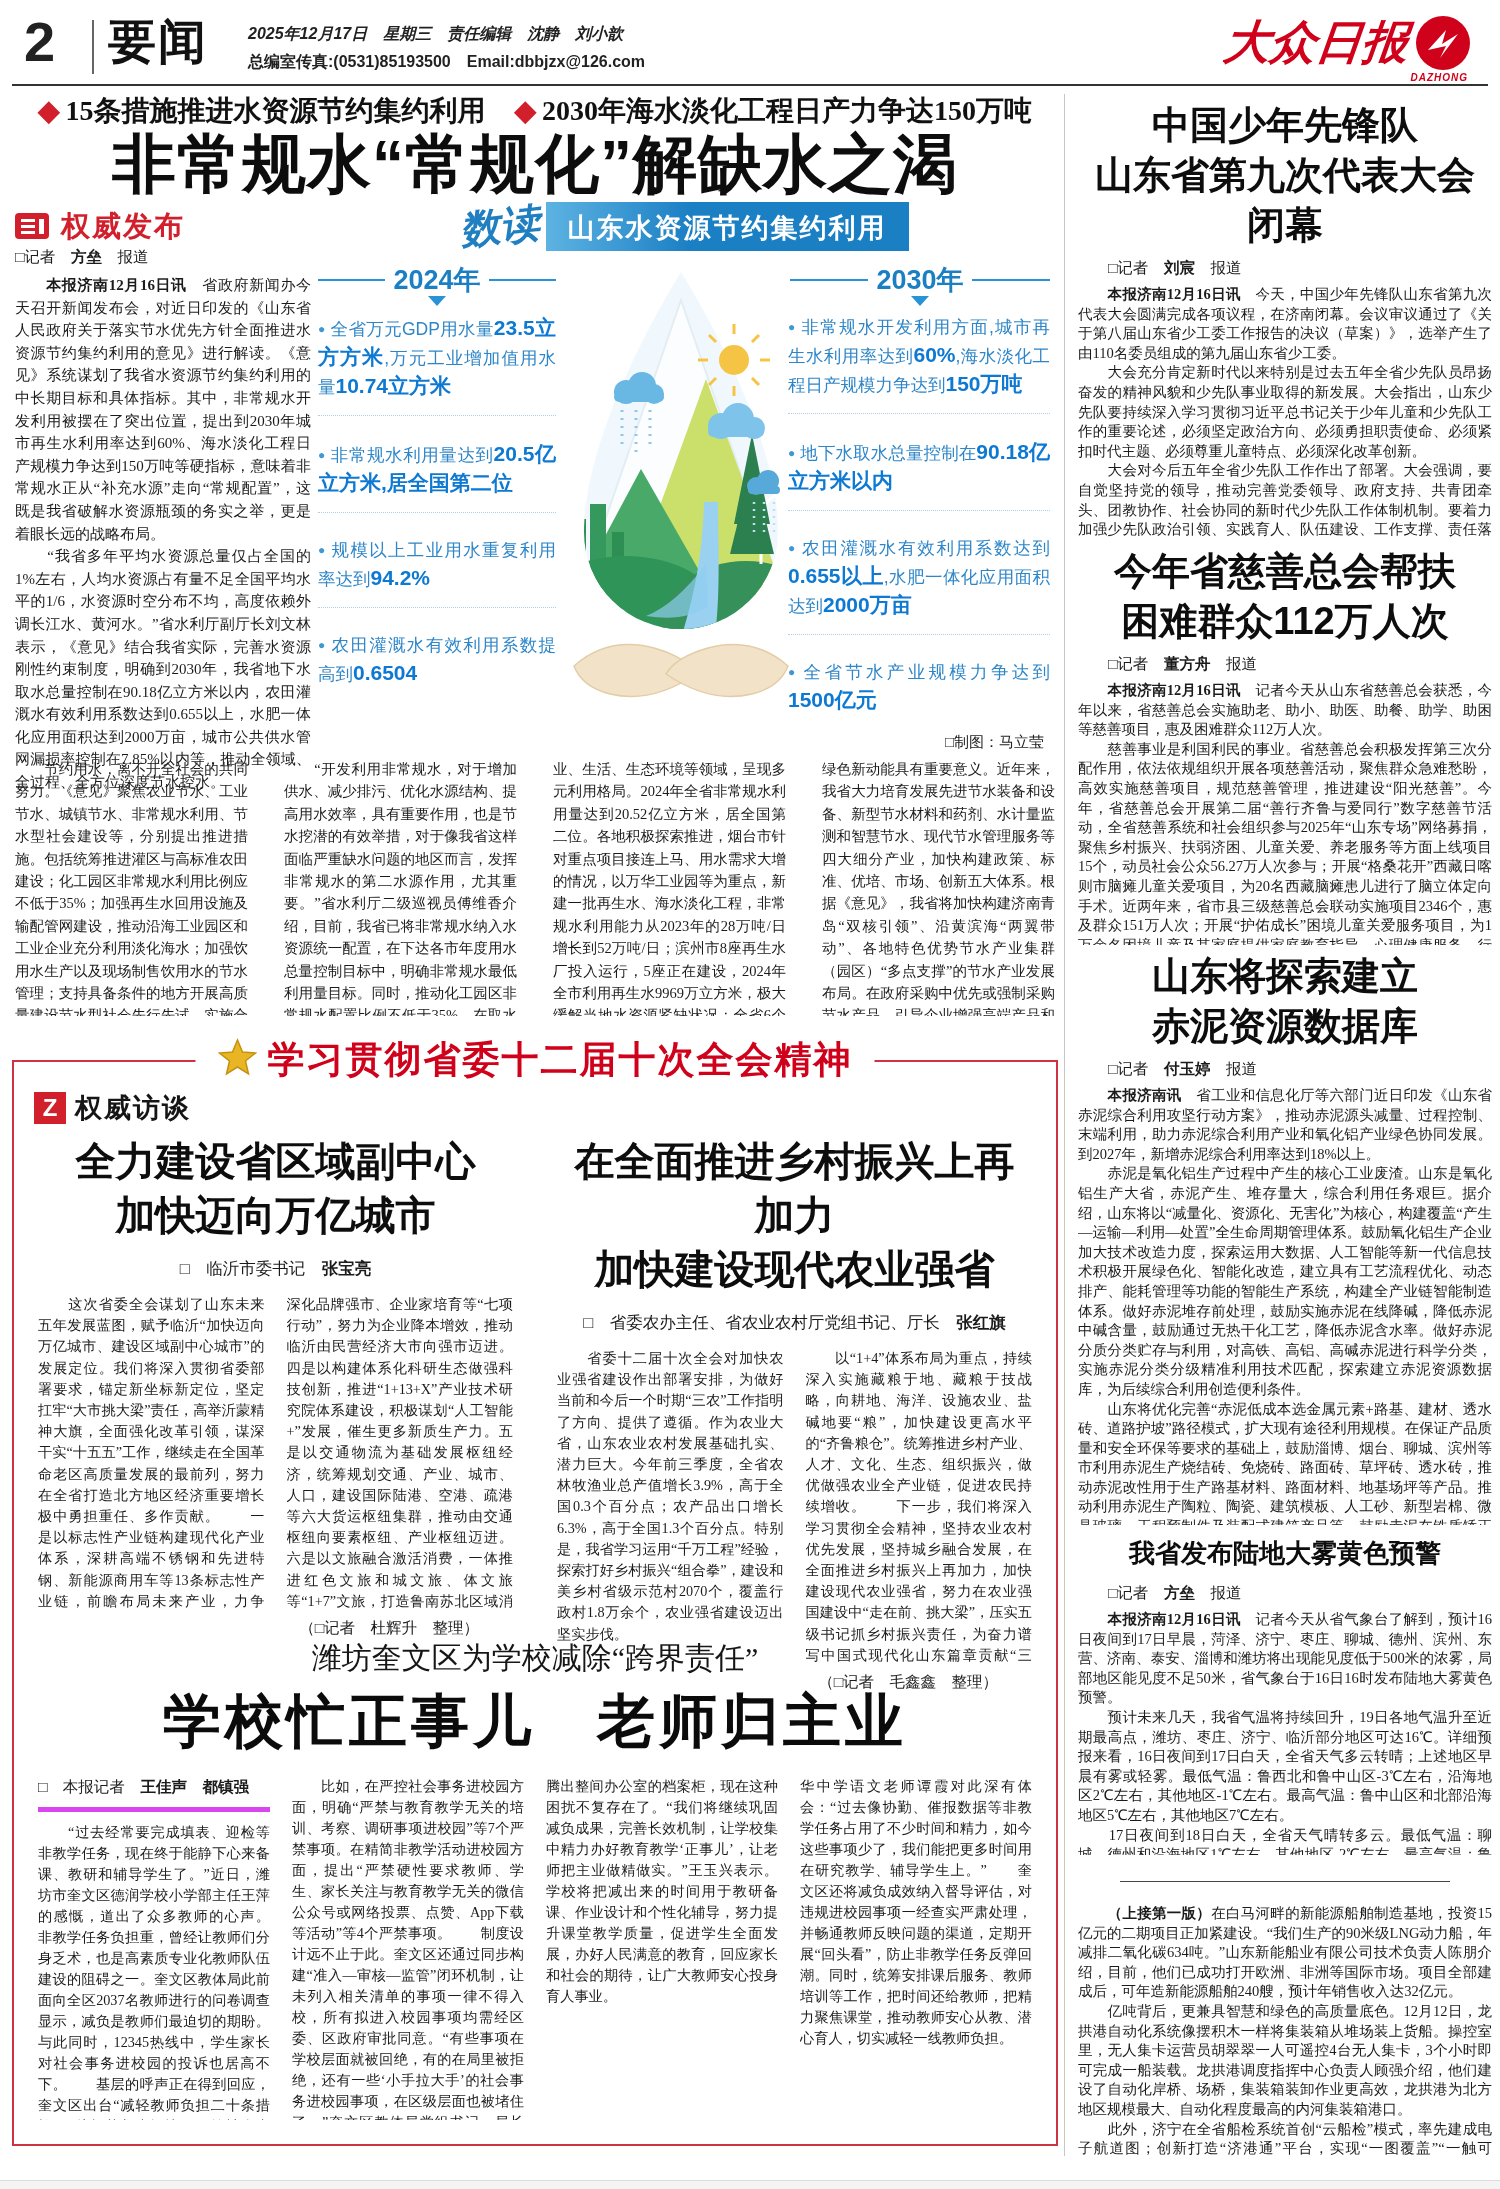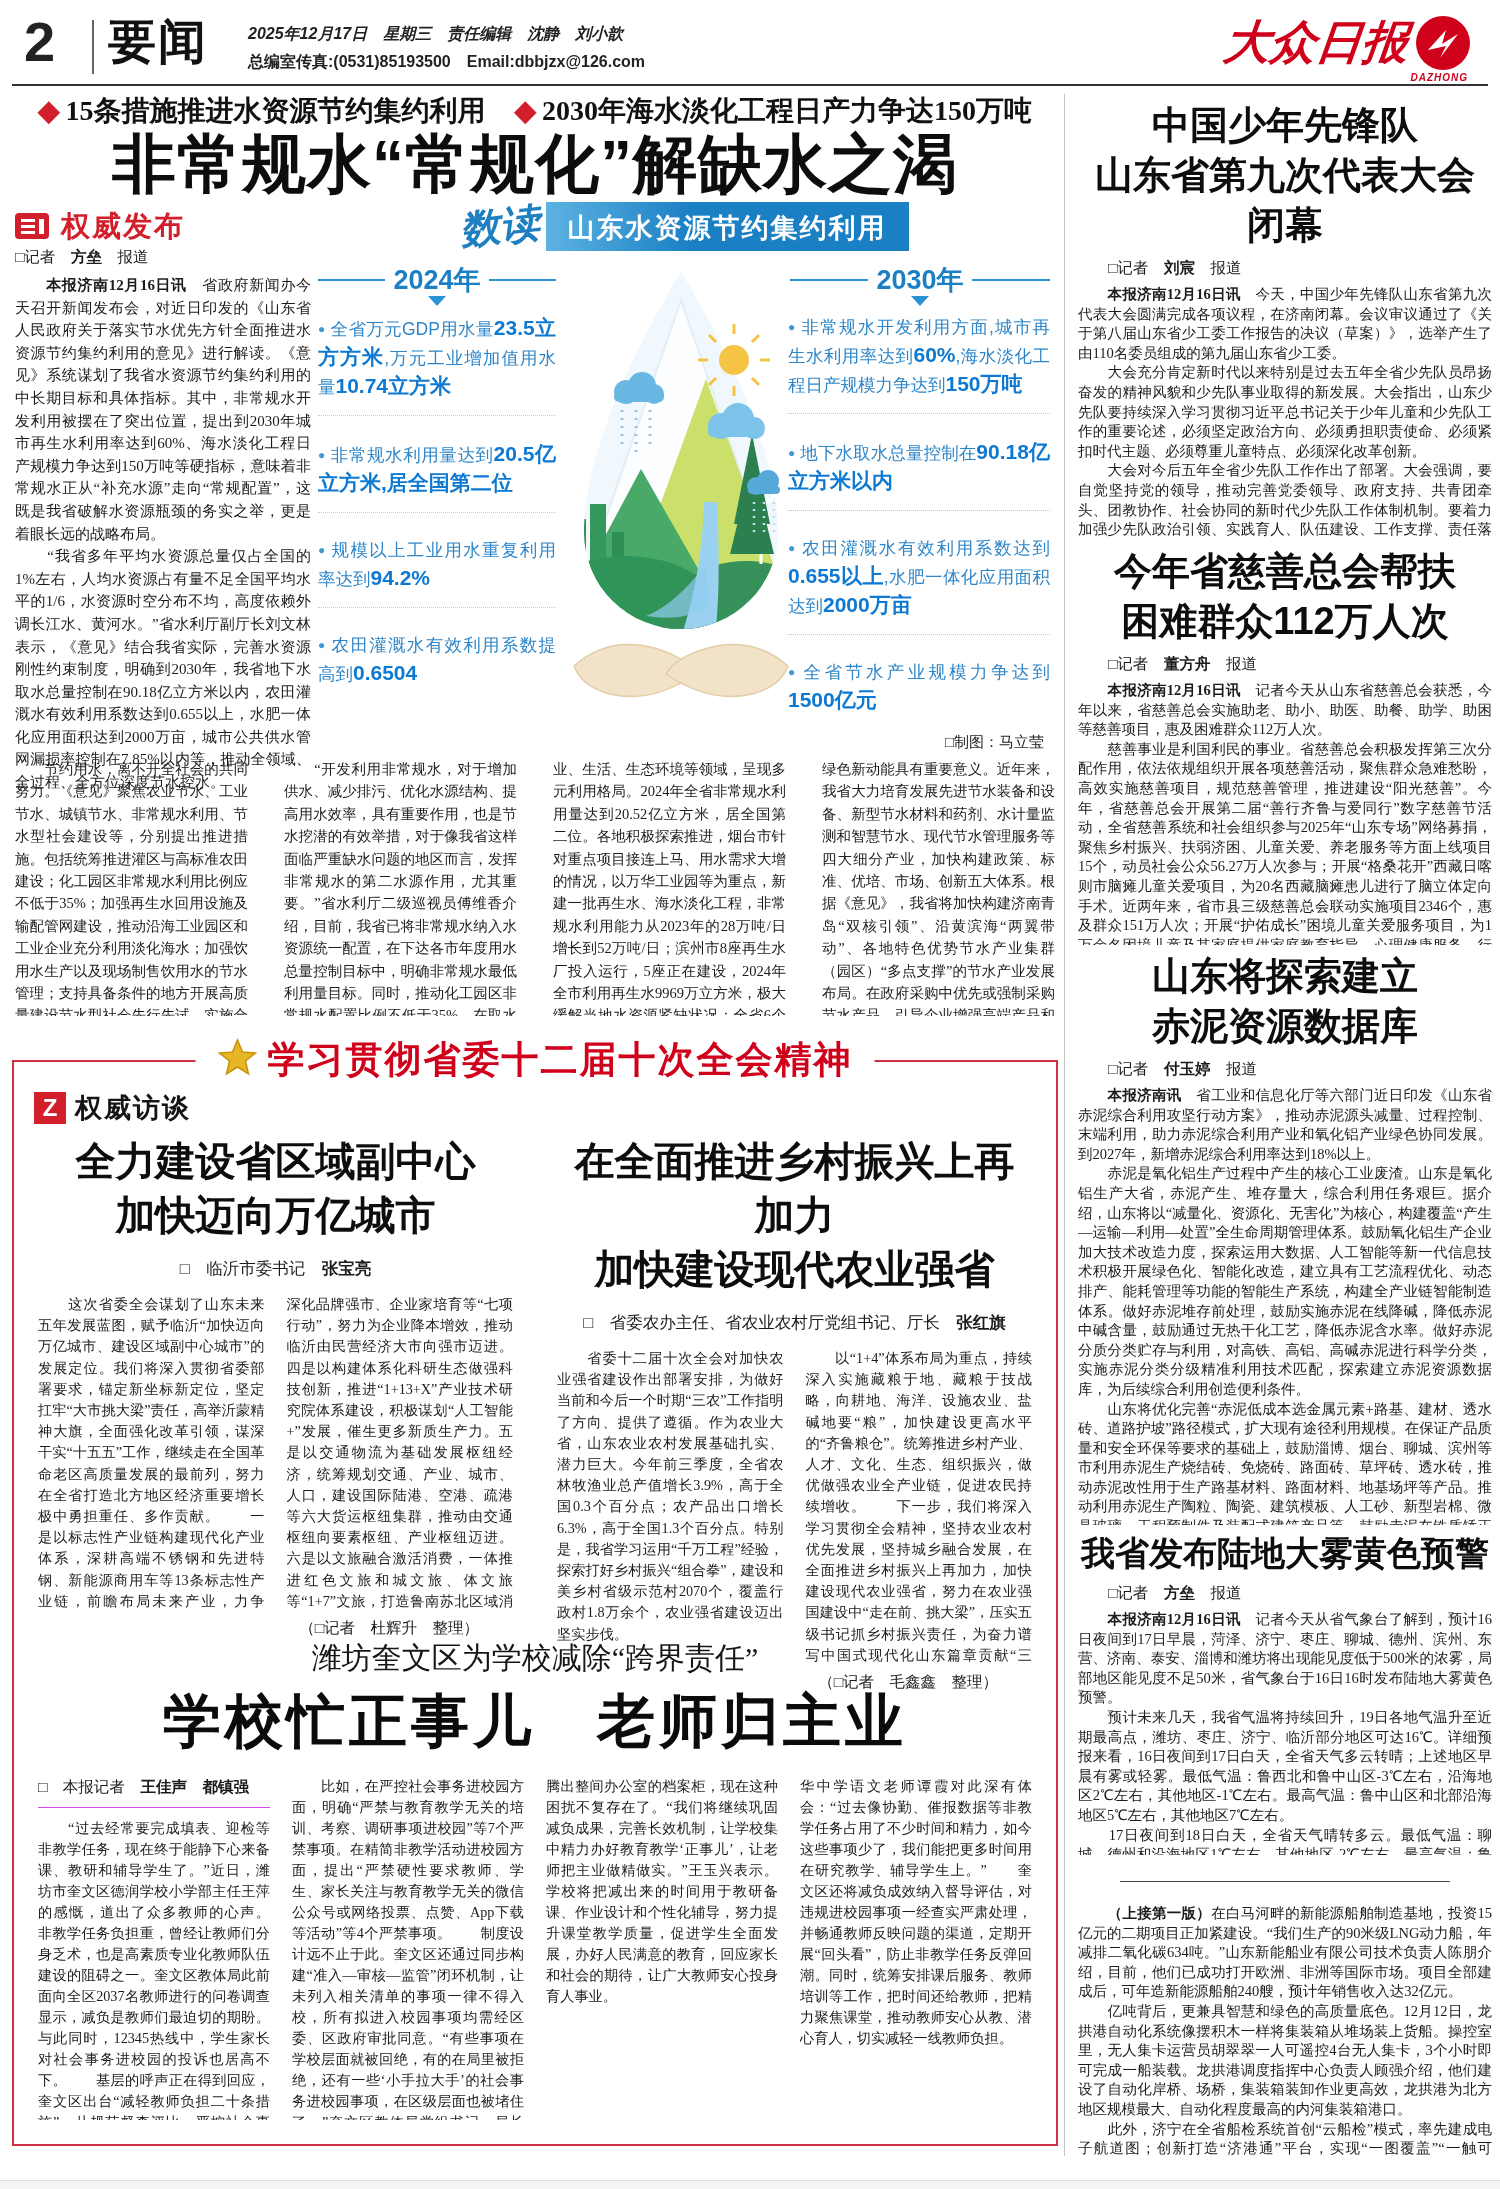--- a/index.html
+++ b/index.html
@@ -58,26 +58,26 @@
   .iv-h{font:900 40px/54px "Liberation Sans",sans-serif;color:#0d0d0d;text-align:center;}
   .iv-by{text-align:center;font-size:16.5px;margin:16px 0 14px;}
   .iv-cols{display:flex;gap:22px;}
   .iv-col{flex:1;font-size:14.2px;line-height:21.2px;height:316px;}
   .iv-close{text-align:right;padding-right:34px;font-size:15.5px;margin-top:8px;}
   #school{position:absolute;top:578px;left:0;right:0;}
   #school .kick{text-align:center;font-size:30px;line-height:36px;color:#161616;}
   #school .hh{text-align:center;font:900 58px/66px "Liberation Sans",sans-serif;letter-spacing:4px;margin-top:12px;color:#0b0b0b;}
   #school .cols{display:flex;gap:22px;padding:0 24px;margin-top:22px;}
   #school .sc{flex:1;font-size:14.2px;line-height:21px;height:344px;}
-  .sch-by{border-bottom:1px solid #d946ef;padding-bottom:10px;margin-bottom:10px;font-size:15.5px;}
+  .sch-by{border-bottom:5px solid #d946ef;padding-bottom:10px;margin-bottom:10px;font-size:15.5px;}
   
   #sidebar{left:1078px;top:94px;width:414px;height:2066px;}
   .sb-art{overflow:hidden;}
   .sb-h{font:900 38px/50px "Liberation Sans",sans-serif;text-align:center;color:#0d0d0d;margin:6px 0 8px;}
-  .sb-h.sm{font-size:34px;line-height:44px;}
+  .sb-h.sm{font-size:26px;line-height:44px;}
   .sb-by{font-size:15.5px;margin:8px 0 6px;padding-left:30px;}
   .sb-p{font-size:14.5px;line-height:19.6px;margin:0;}
   .sb-rule{width:330px;margin:26px auto 22px;border-top:1.5px solid #444;}
   
   .news-ic{display:inline-block;width:34px;height:26px;background:#d21f2c;border-radius:4px;position:relative;}
   .news-ic:before{content:"";position:absolute;left:6px;top:6px;width:14px;height:3px;background:#fff;box-shadow:0 6px 0 #fff,0 12px 0 #fff;}
   .news-ic:after{content:"";position:absolute;right:5px;top:6px;width:5px;height:15px;background:#fff;}
   #pgbottom{left:0;right:0;bottom:0;height:8px;background:#f4f4f4;border-top:1px solid #ddd;}
 </style>
 </head>

